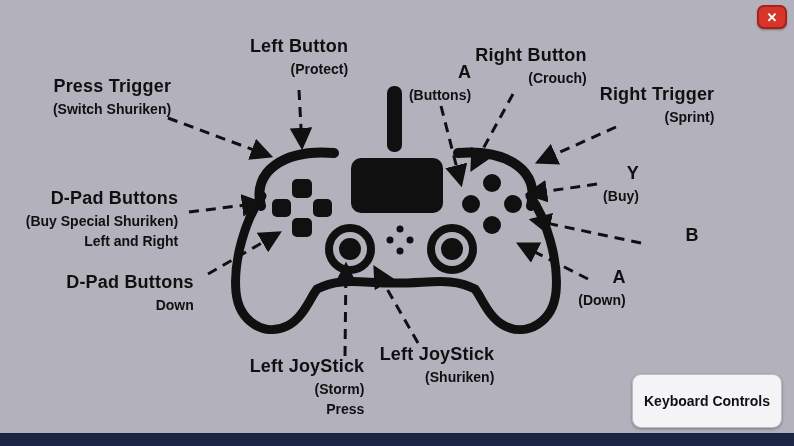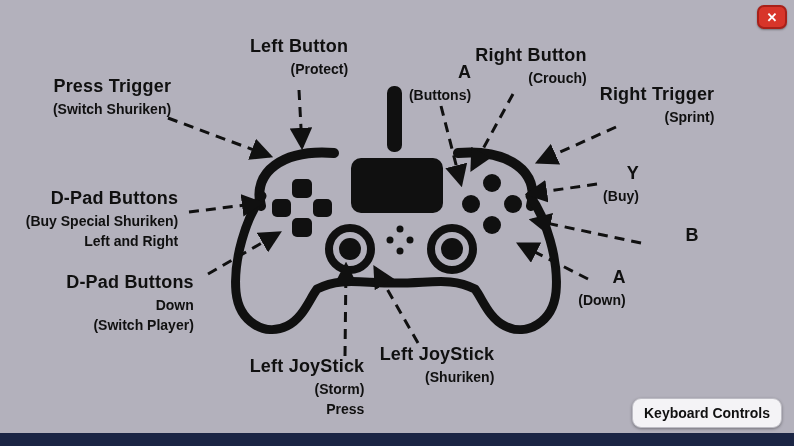--- a/index.html
+++ b/index.html
@@ -28,21 +28,21 @@
     background:var(--close-bg,#d8352a);
     border:2px solid var(--close-border,#a82019);
     border-radius:7px;
     color:#fff;font-size:13px;font-weight:700;
     display:flex;align-items:center;justify-content:center;
     box-sizing:border-box;cursor:pointer;z-index:5;
     box-shadow:0 1px 2px rgba(0,0,0,.35);
   }
   .kb-btn{
     position:absolute;right:12px;bottom:18px;
-    padding:6px 11px;
+    padding:18px 11px;
     background:var(--kb-btn-bg,#f4f3f6);
     border:1px solid var(--kb-btn-border,#bdbcc4);
     border-radius:9px;
     font-size:14px;font-weight:700;color:#101010;
     box-shadow:0 1px 3px rgba(0,0,0,.35);
     cursor:pointer;z-index:5;
   }
   .bottom-bar{
     position:absolute;left:0;bottom:0;width:100%;height:13px;
     background:var(--bottom-bar,#1b2544);z-index:4;
@@ -154,21 +154,20 @@
   </div>
 
   <div class="label" style="left:602px;top:267px">
     <span class="t">A</span>
     <span class="s">(Down)</span>
   </div>
 
   <div class="label" style="left:130px;top:272px">
     <span class="t">D-Pad Buttons</span>
     <span class="s">Down</span>
-    <span class="s">(Switch Player)</span>
   </div>
 
   <div class="label" style="left:307px;top:356px">
     <span class="t">Left JoyStick</span>
     <span class="s">(Storm)</span>
     <span class="s">Press</span>
   </div>
 
   <div class="label" style="left:437px;top:344px">
     <span class="t">Left JoyStick</span>

